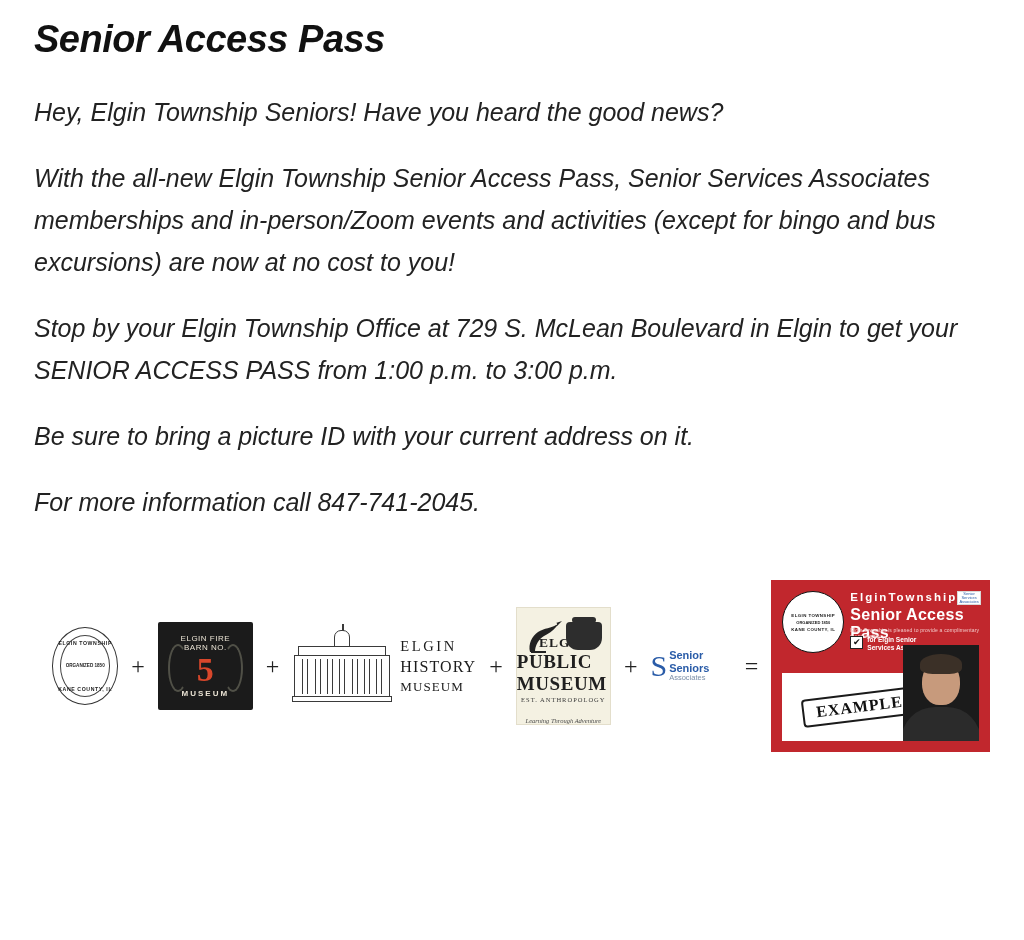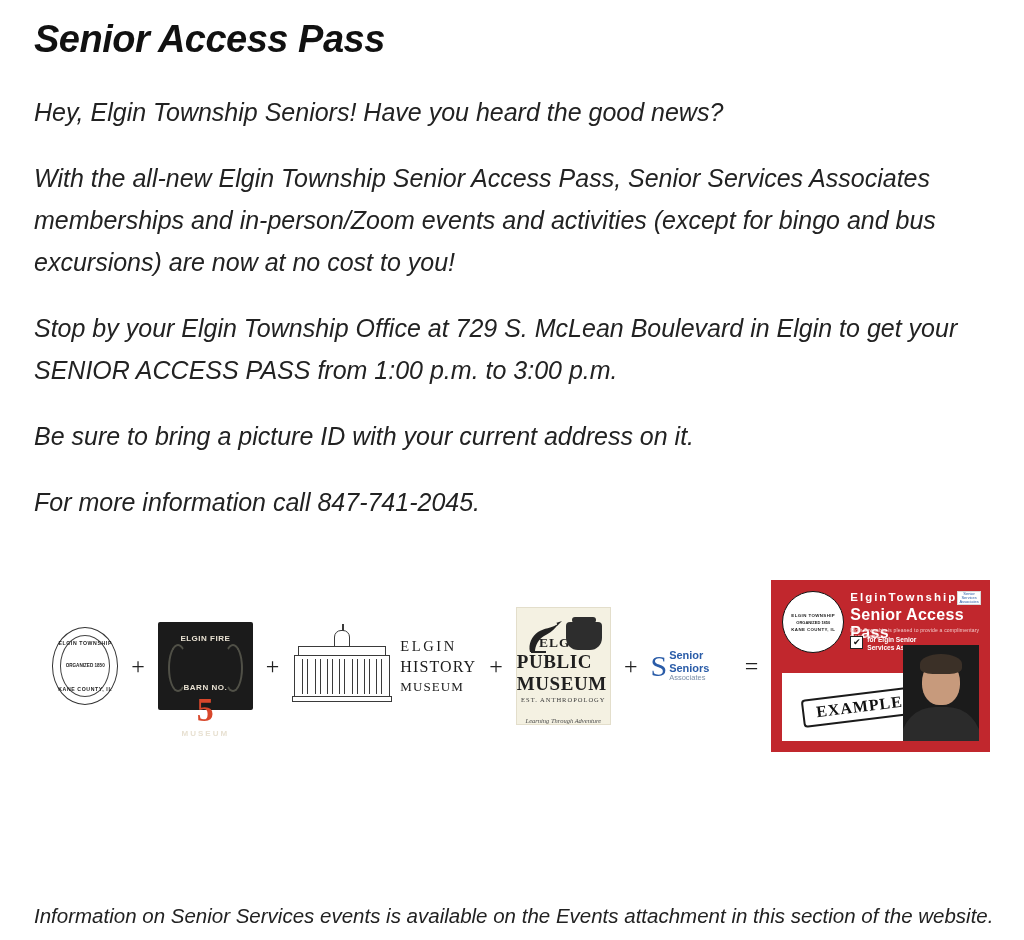--- a/index.html
+++ b/index.html
@@ -114,25 +114,24 @@
     display: flex;
     flex-direction: column;
     align-items: center;
     justify-content: center;
     position: relative;
     border-radius: 2px;
   }
   .firebarn .fb-top {
     color: #e8e1d2;
     font-size: 8px;
-    font-weight: bold;
+    font-weight: normal;
     letter-spacing: 0.5px;
     text-align: left;
     line-height: 1.15;
-    margin-top: 40px;
   }
   .firebarn .fb-five {
     color: #d8472b;
     font-size: 34px;
     font-weight: bold;
     font-family: "Liberation Serif", serif;
     line-height: 1;
     margin: 1px 0 0 0;
   }
   .firebarn .fb-museum {
@@ -634,15 +633,14 @@
           <div class="shoulders"></div>
           <div class="face"></div>
           <div class="hair"></div>
         </div>
 
       </div>
     </div>
 
   </div>
 
-  <div class="footer-note">Information on Senior Services events is available on the Events attachment in this section of the website.</div>
 
 </div>
 
 </body></html>

